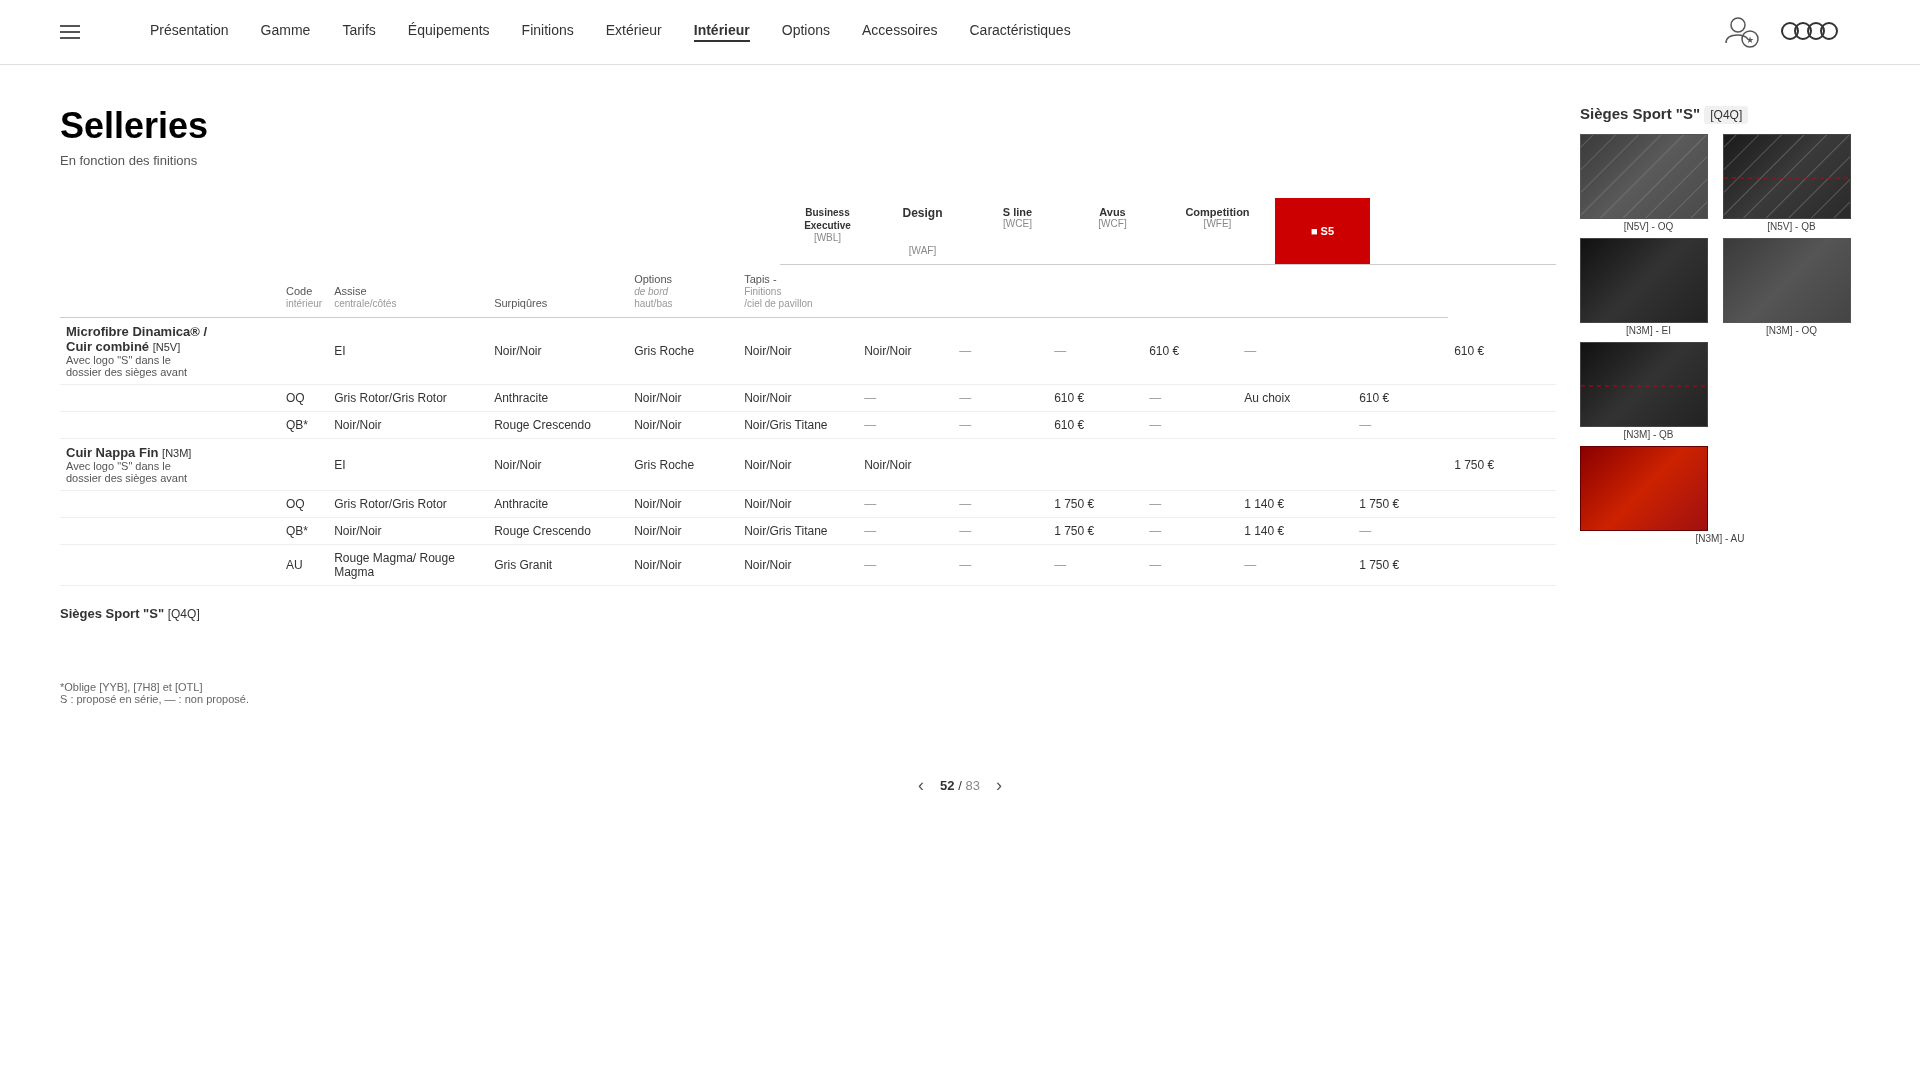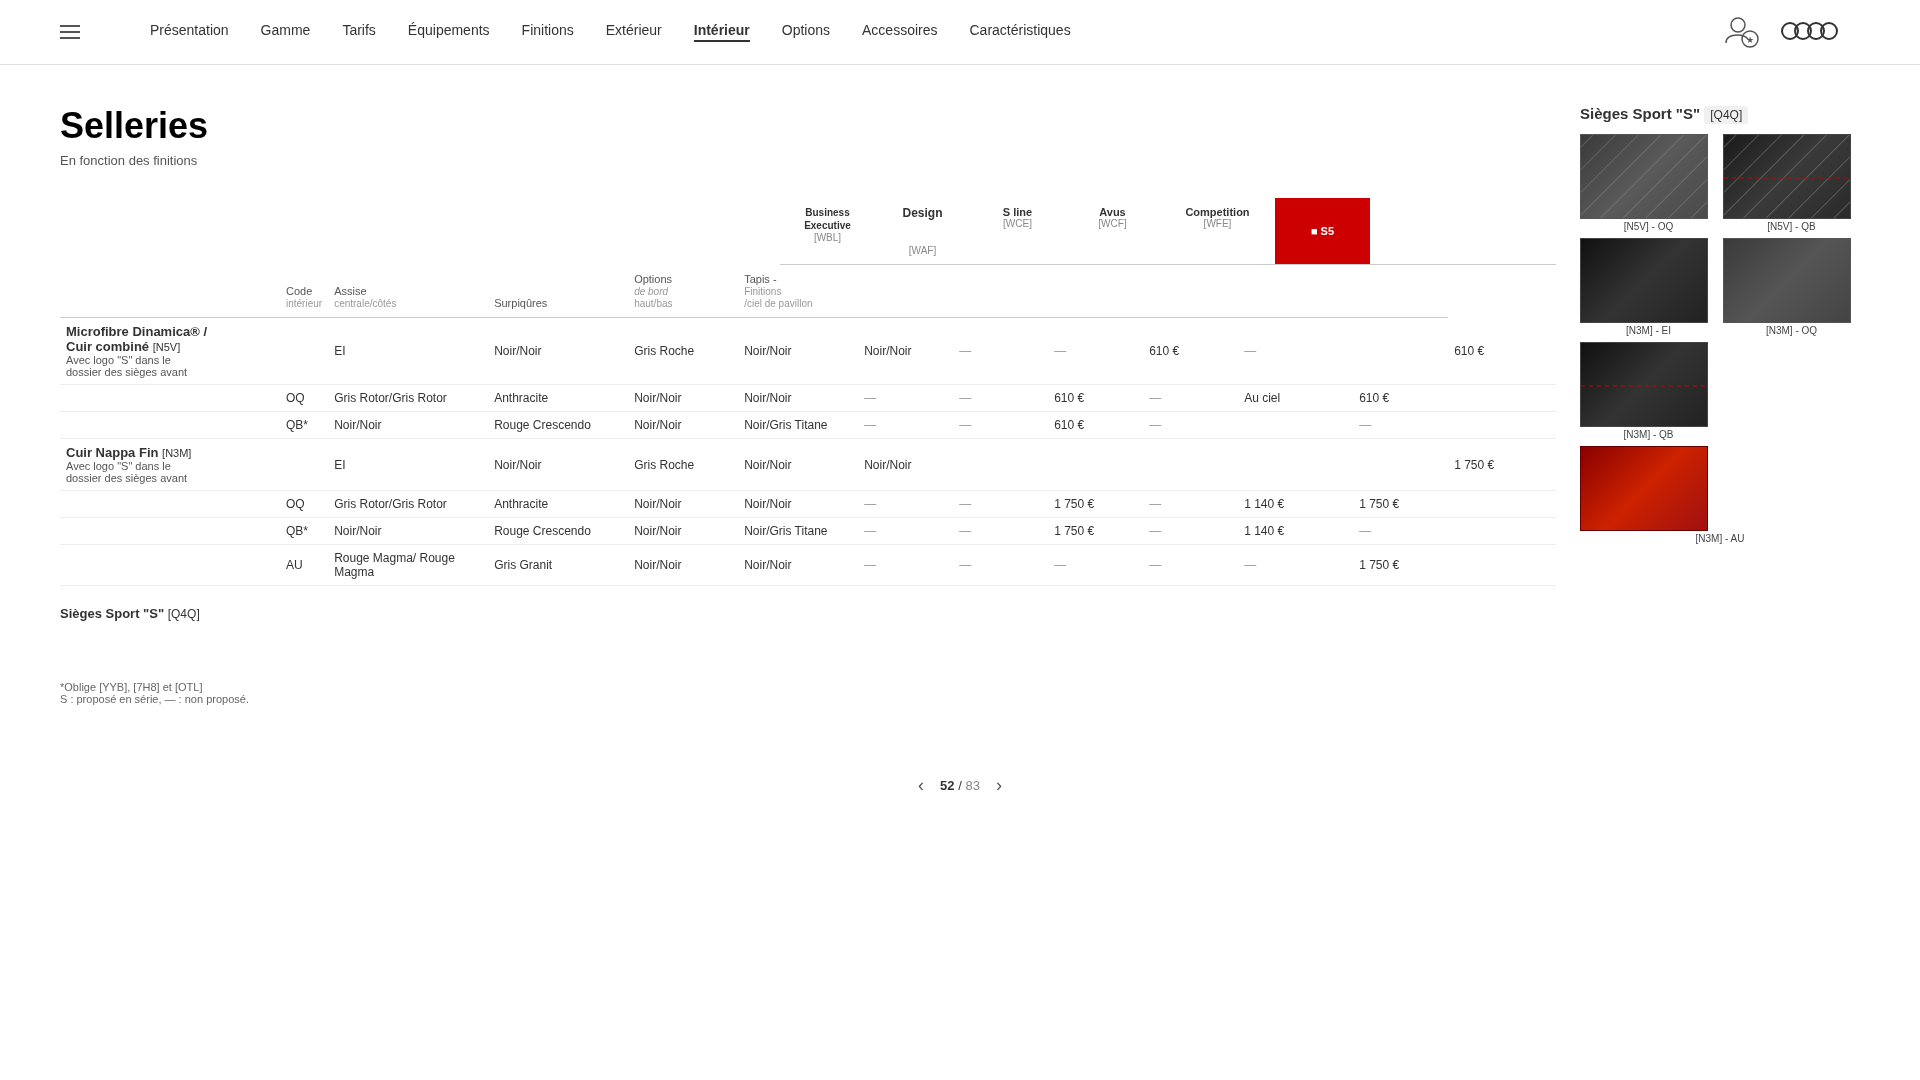--- a/index.html
+++ b/index.html
@@ -211,21 +211,21 @@
           <td></td>
           <td>OQ</td>
           <td>Gris Rotor/Gris Rotor</td>
           <td>Anthracite</td>
           <td>Noir/Noir</td>
           <td>Noir/Noir</td>
           <td class="dash">—</td>
           <td class="dash">—</td>
           <td>610 €</td>
           <td class="dash">—</td>
-          <td>Au ciel</td>
+          <td>Au choix</td>
           <td>610 €</td>
         </tr>
         <tr>
           <td></td>
           <td>QB*</td>
           <td>Noir/Noir</td>
           <td>Rouge Crescendo</td>
           <td>Noir/Noir</td>
           <td>Noir/Gris Titane</td>
           <td class="dash">—</td>

